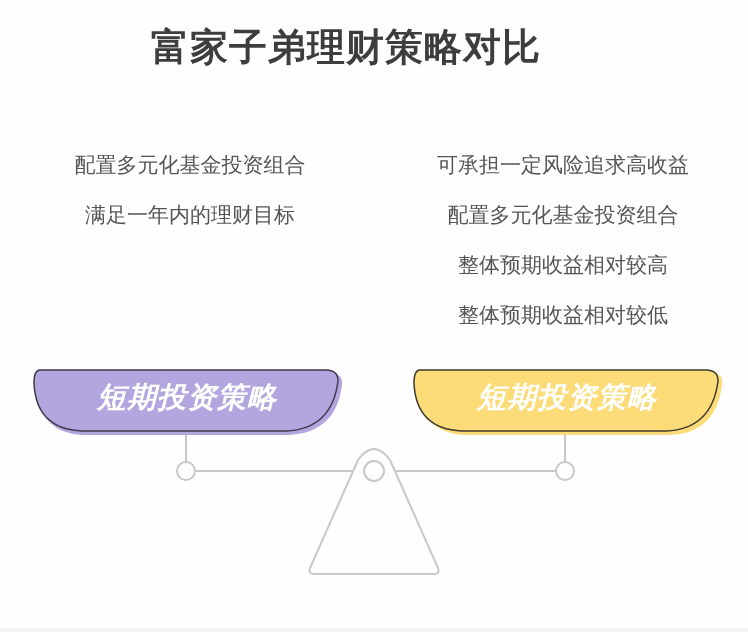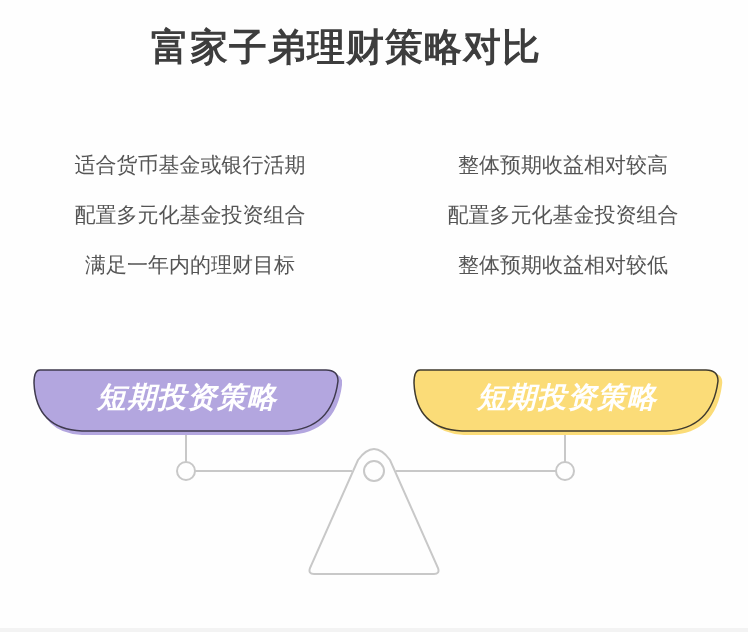--- a/index.html
+++ b/index.html
@@ -25,28 +25,28 @@
     }
     .scale { position: absolute; left: 0; top: 0; }
     .footer-line { position: absolute; left: 0; top: 628px; width: 748px; height: 4px; background: #f3f3f3; }
   </style>
 </head>
 <body>
 
 <div class="title">富家子弟理财策略对比</div>
 
 <div class="col left">
-  <div class="item">适合货币基金或银行活期</div>
   <div class="item">配置多元化基金投资组合</div>
   <div class="item">满足一年内的理财目标</div>
 </div>
 
 <div class="col right">
+  <div class="item">可承担一定风险追求高收益</div>
+  <div class="item">配置多元化基金投资组合</div>
   <div class="item">整体预期收益相对较高</div>
-  <div class="item">配置多元化基金投资组合</div>
   <div class="item">整体预期收益相对较低</div>
 </div>
 
 <svg class="scale" width="748" height="632" viewBox="0 0 748 632">
   <g fill="none" stroke="#c8c8c8" stroke-width="2">
     <line x1="186" y1="434" x2="186" y2="462"></line>
     <line x1="565" y1="434" x2="565" y2="462"></line>
     <line x1="195" y1="471" x2="352" y2="471"></line>
     <line x1="396" y1="471" x2="556" y2="471"></line>
     <circle cx="186" cy="471" r="9"></circle>

